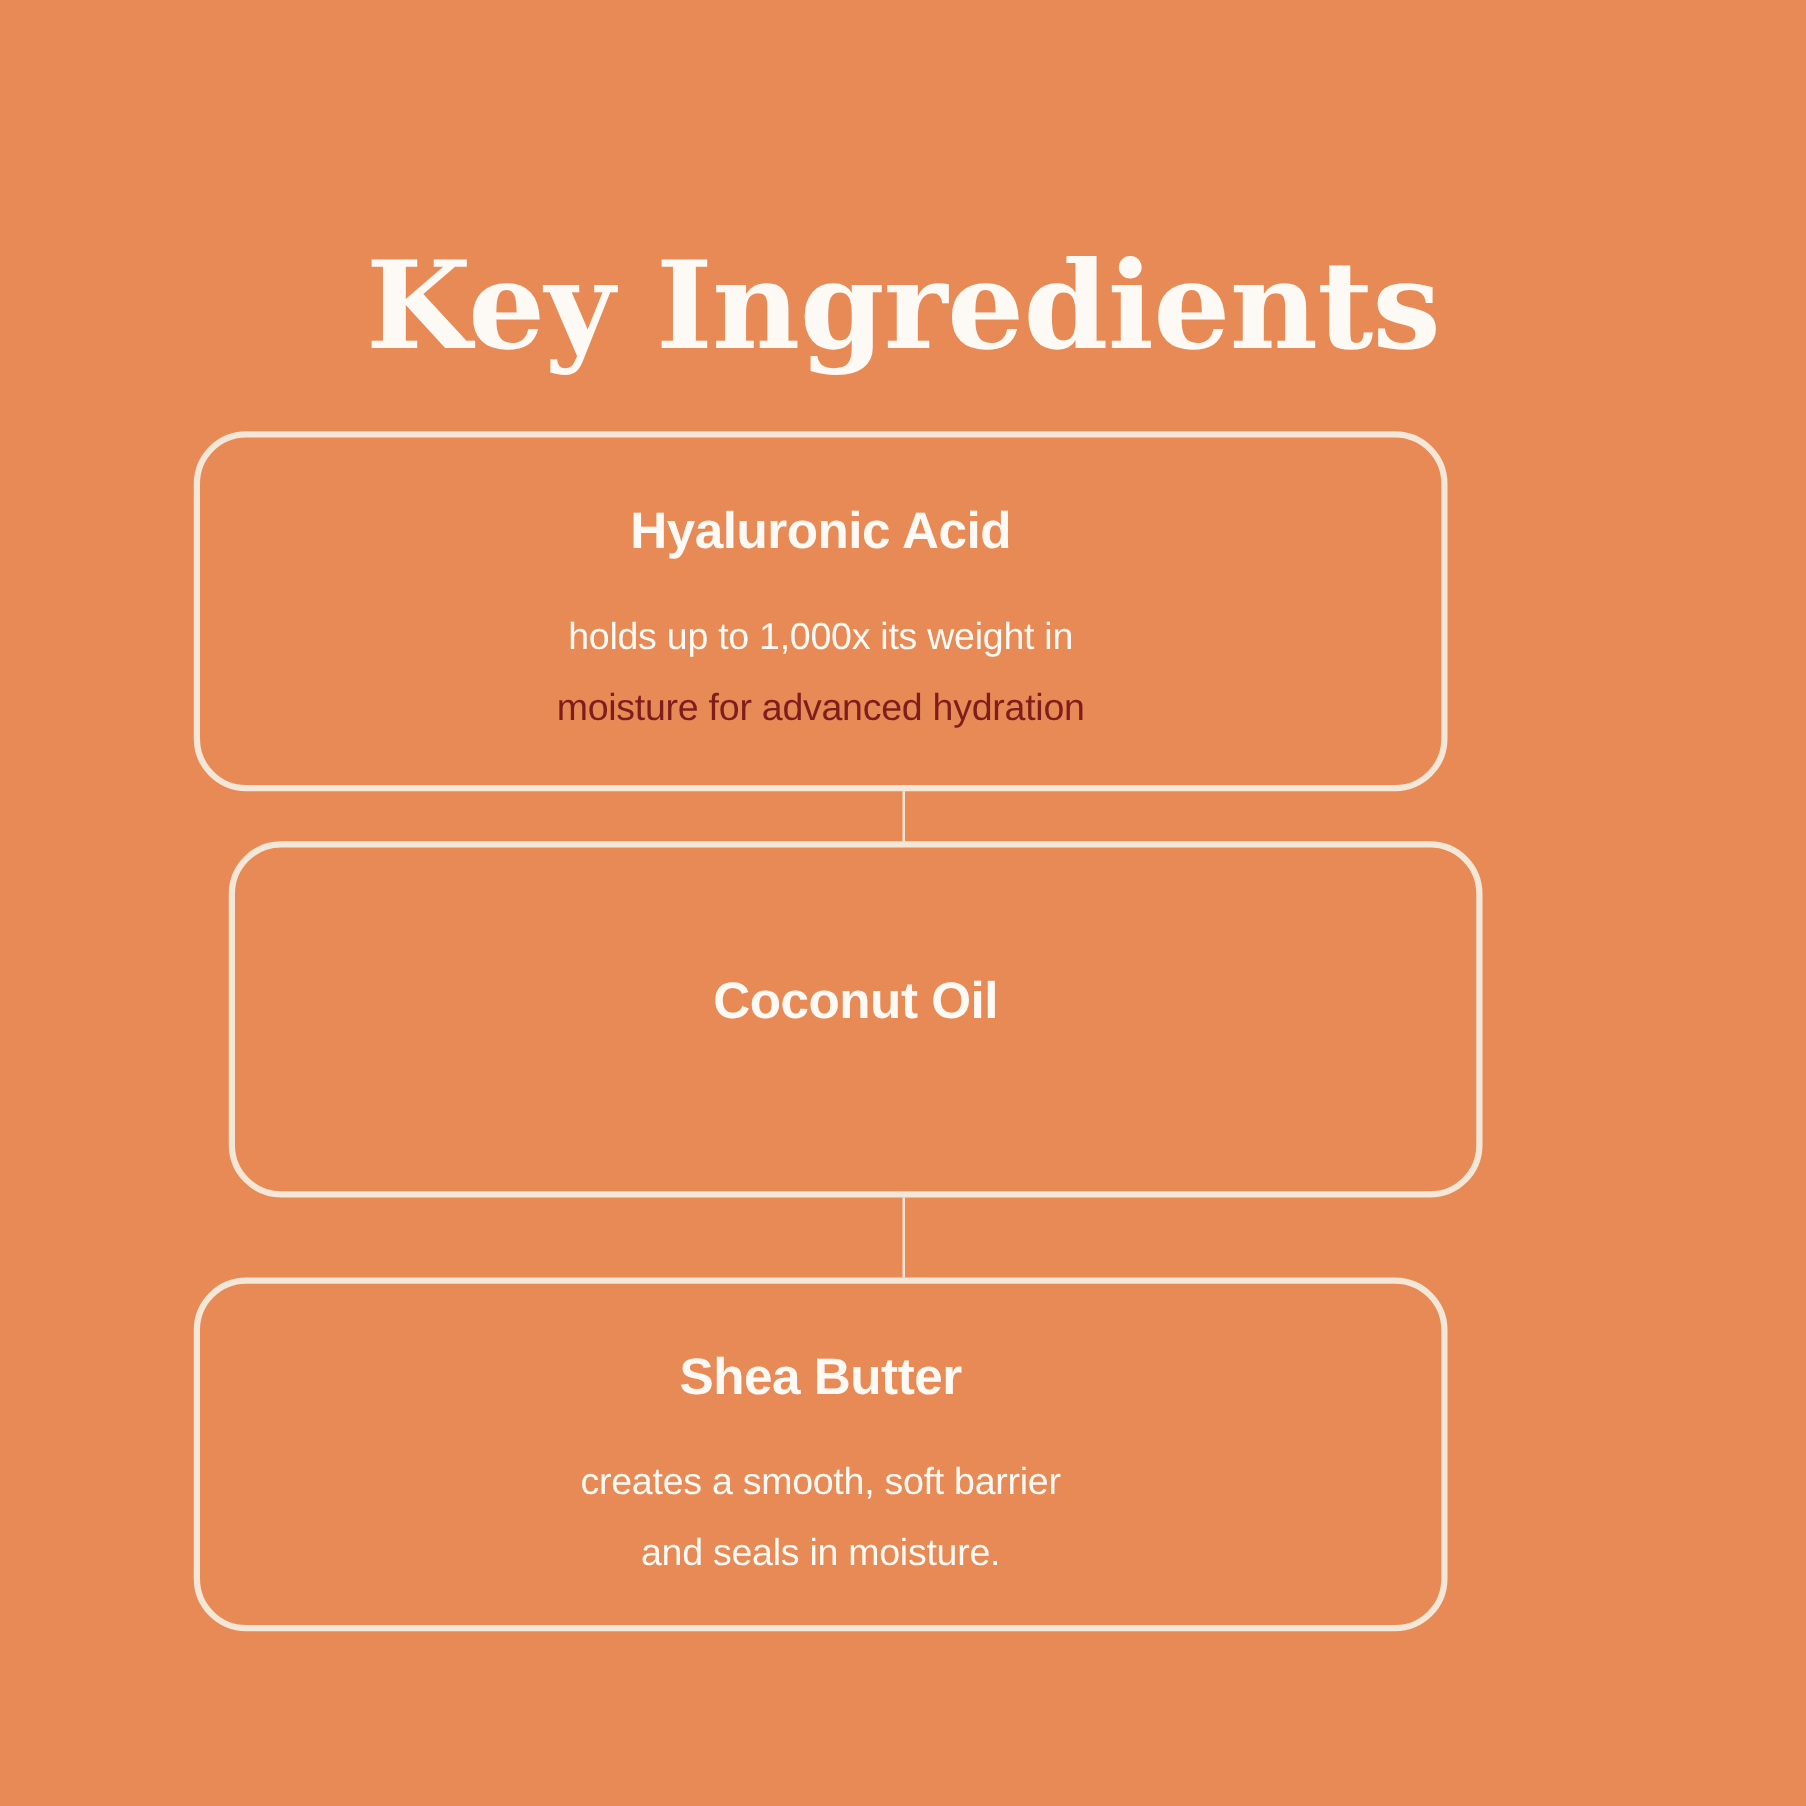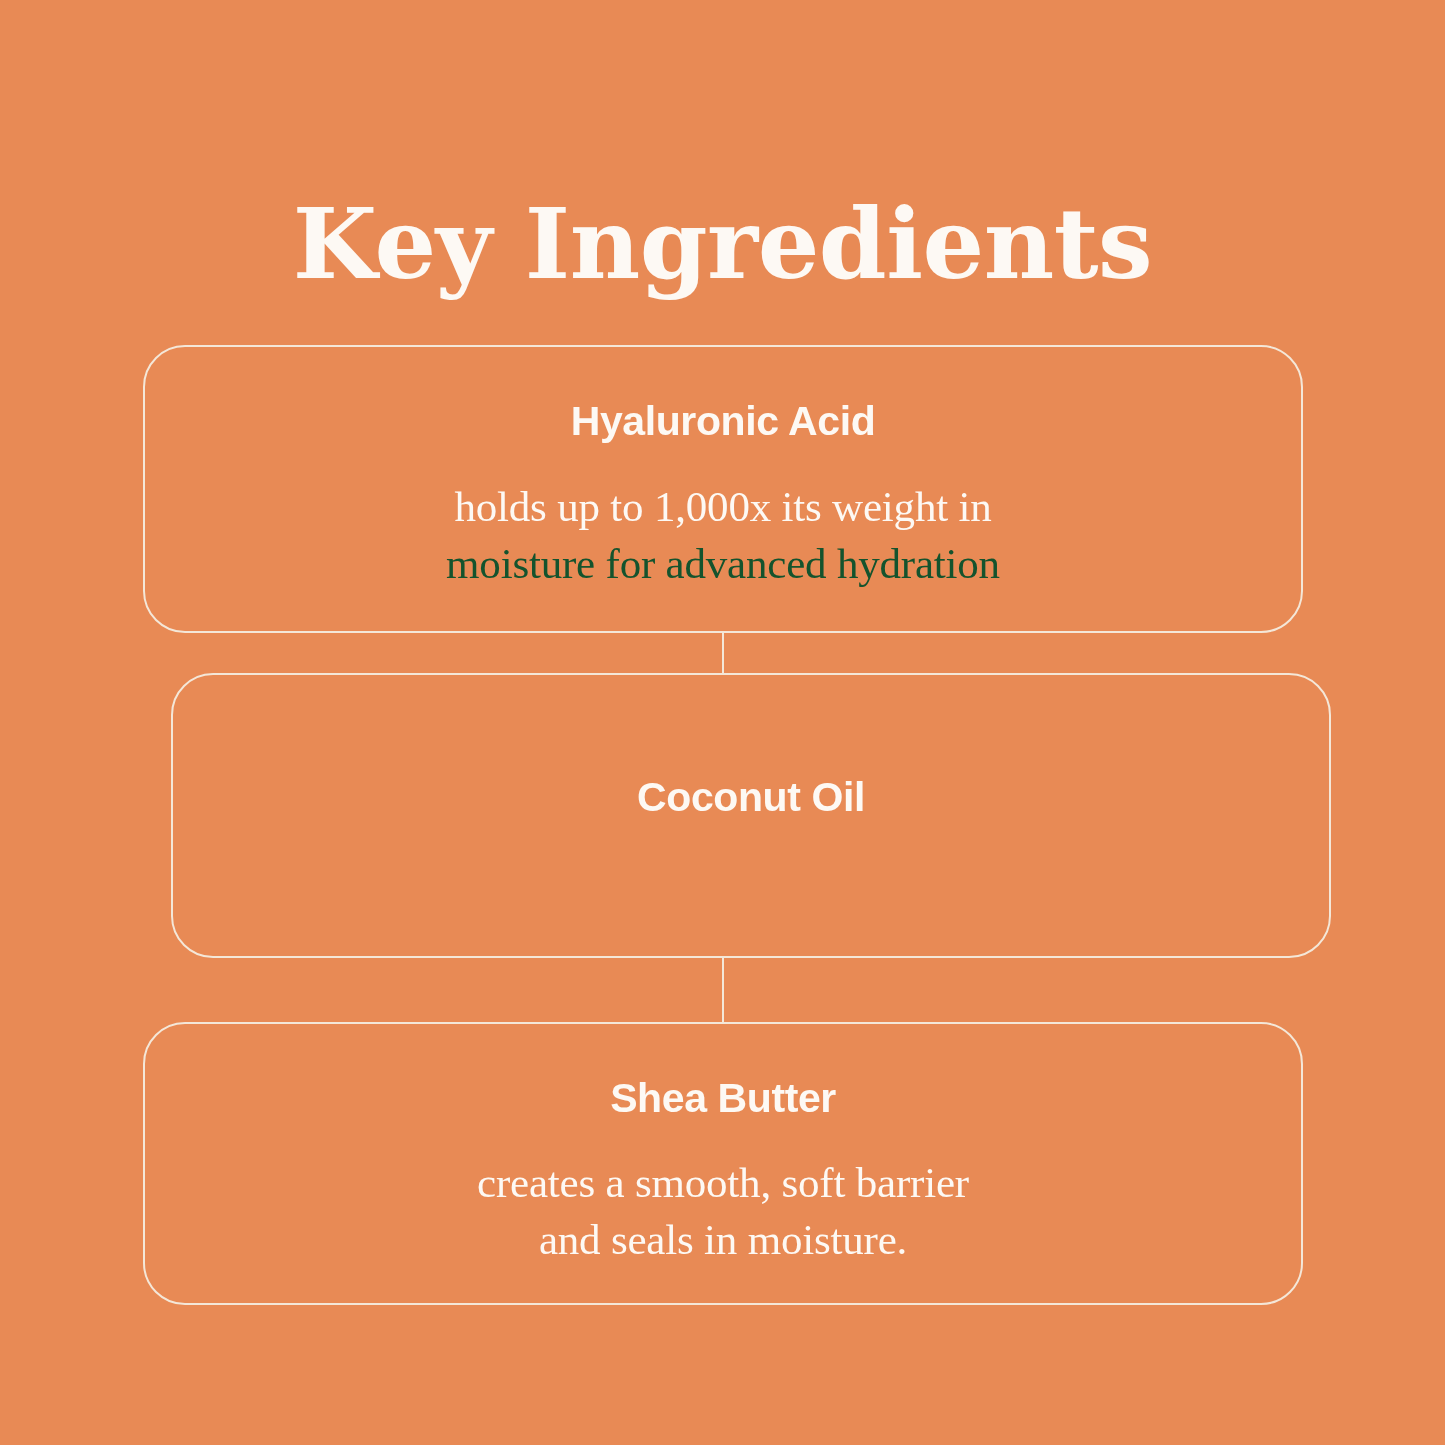--- a/index.html
+++ b/index.html
@@ -41,24 +41,24 @@
   .cards {
     position: absolute;
     left: 143px;
     top: 345px;
     width: 1160px;
     height: 960px;
   }
 
   .card {
     position: absolute;
-    left: 0;
-    width: 1160px;
+    left: 12px;
+    width: 1003px;
     box-sizing: border-box;
-    border: 2px solid #7f1d1d;
+    border: 5px solid #7f1d1d;
     border-radius: 42px;
     background: transparent;
   }
 
   .card-1 { top: 0px;   height: 288px; }
   .card-2 { top: 328px; height: 285px; margin-left: 28px; }
   .card-3 { top: 677px; height: 283px; }
 
   .card-inner {
     position: absolute;
@@ -72,23 +72,23 @@
     font-weight: 700;
     font-size: 41px;
     line-height: 1.12;
     letter-spacing: -0.4px;
     color: #fdf9f4;
     margin: 0;
     white-space: nowrap;
   }
 
   .ing-desc {
-    font-family: Liberation Serif, serif;
+    font-family: Liberation Sans, sans-serif;
     font-weight: 400;
-    font-size: 43px;
+    font-size: 30px;
     line-height: 57px;
     letter-spacing: -0.2px;
     color: #fdf9f4;
     margin: 0;
   }
 
   
   .c1-name { top: 52px; }
   .c1-desc { top: 131px; }
 
@@ -116,21 +116,21 @@
   <h1 class="page-title" style="color: rgb(253, 249, 244);">Key Ingredients</h1>
 
   <div class="cards">
 
     <div class="card card-1" style="border-color: rgb(244, 231, 216);">
       <div class="card-inner c1-name">
         <p class="ing-name" style="color: rgb(253, 249, 244);">Hyaluronic Acid</p>
       </div>
       <div class="card-inner c1-desc">
         <p class="ing-desc" style="color: rgb(253, 249, 244);">holds up to 1,000x its weight in</p>
-        <p class="ing-desc" style="color: #14532d;">moisture for advanced hydration</p>
+        <p class="ing-desc" style="color: #7f1d1d;">moisture for advanced hydration</p>
       </div>
     </div>
 
     <div class="connector connector-1" style="background: rgb(244, 231, 216);"></div>
 
     <div class="card card-2" style="border-color: rgb(244, 231, 216);">
       <div class="card-inner c2-name">
         <p class="ing-name" style="color: rgb(253, 249, 244);">Coconut Oil</p>
       </div>
     </div>

